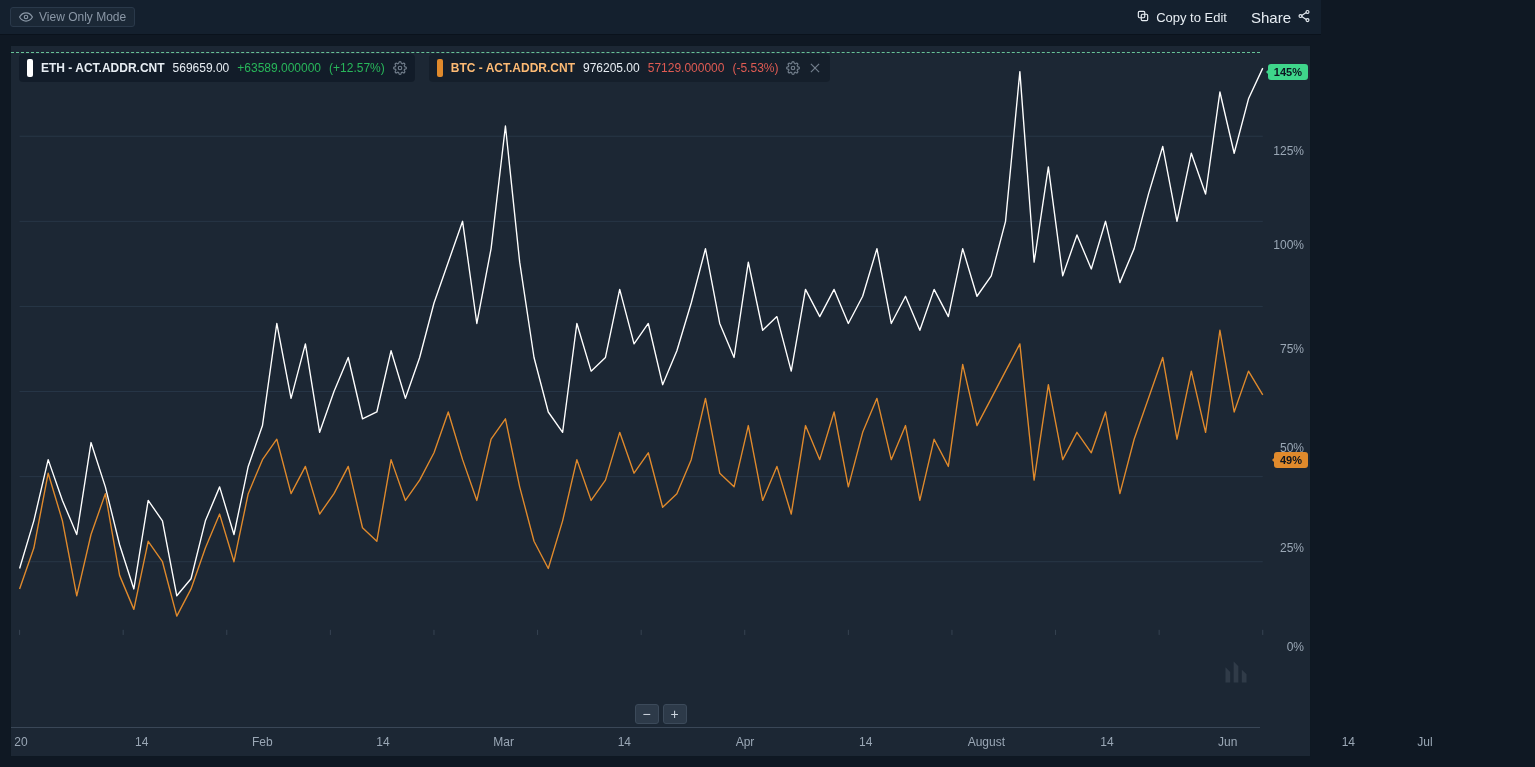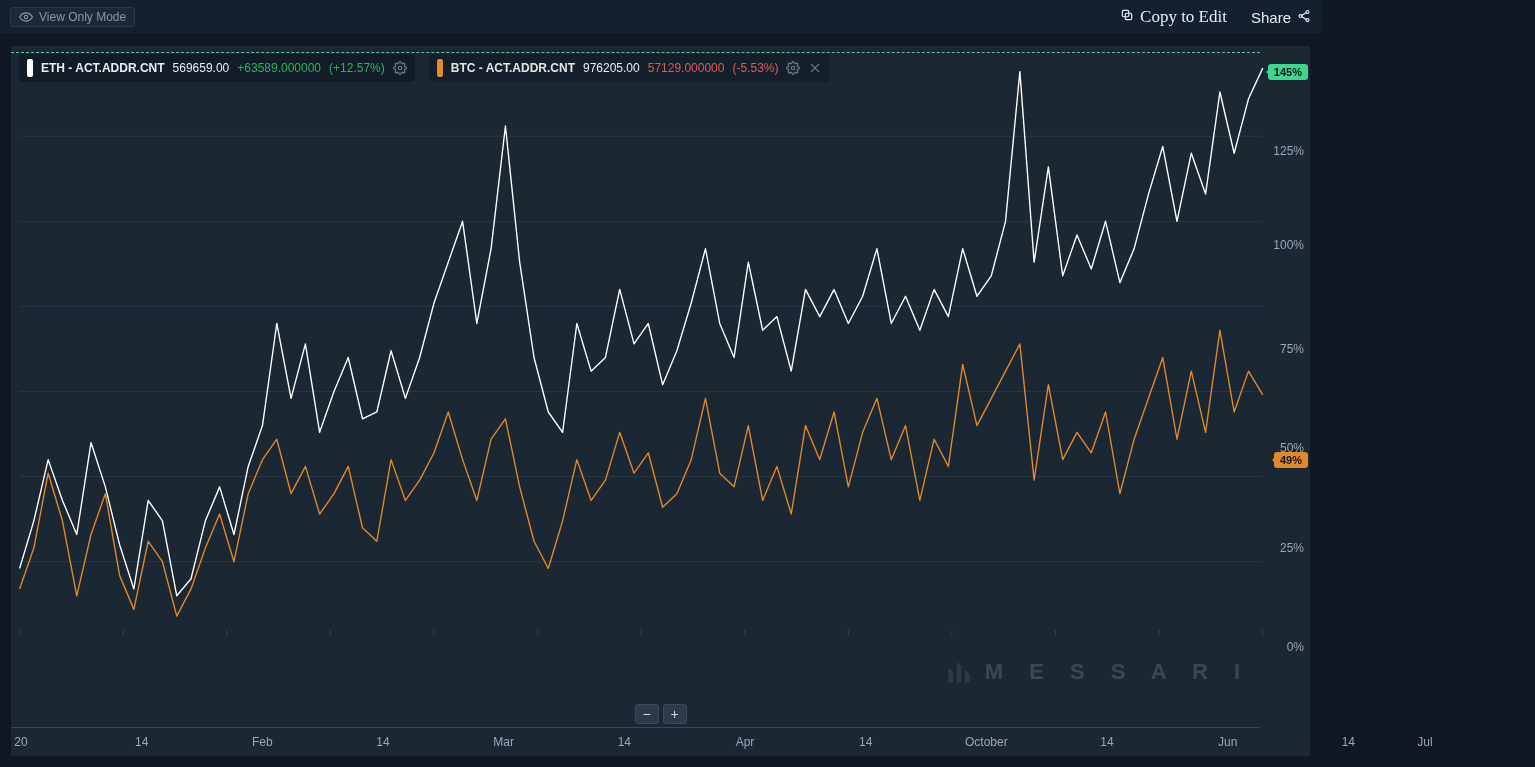--- a/index.html
+++ b/index.html
@@ -20,33 +20,33 @@
   
   .topbar{height:35px;background:var(--bg);display:flex;align-items:center;padding:0 10px;gap:10px;border-bottom:1px solid #0a121c;}
   .badge-mode{display:inline-flex;align-items:center;gap:6px;color:var(--muted);background:#1b2836;border:1px solid #2a394a;border-radius:3px;padding:2px 8px;font-size:12px;}
   .mode-eye{width:14px;height:14px;}
   .mode-eye svg{display:block;}
   .title-wrap{display:flex;align-items:center;gap:8px;margin-left:6px;}
   .spark{width:16px;height:16px;}
   .title{color:var(--text);font-size:16px;}
   .author{color:var(--link);font-size:16px;margin-left:14px;font-weight:600;}
   .spacer{flex:1;}
-  .copyedit{display:inline-flex;align-items:center;gap:6px;color:var(--text);font-size:17px;margin-right:14px;cursor:pointer;font-family:Liberation Serif, serif;}
+  .copyedit{display:inline-flex;align-items:center;gap:6px;color:var(--text);font-size:13px;margin-right:14px;cursor:pointer;}
   .share{display:inline-flex;align-items:center;gap:6px;color:var(--text);font-size:15px;cursor:pointer;}
   
   .chartwrap{flex:1;position:relative;margin:10px 10px 10px 10px;background:#1c2734;border:1px solid #0e1822;}
   .legend{position:absolute;top:8px;left:8px;display:flex;gap:14px;z-index:5;}
   .pill{display:flex;align-items:center;background:rgba(18,28,40,.9);padding:5px 8px;border-radius:4px;gap:8px;font-size:12px;white-space:nowrap;}
   .pill .dot{width:6px;height:18px;border-radius:2px;}
   .pill .name{font-weight:700;color:#e7edf3;}
   .pill .val{color:#e7edf3;}
   .pill .chg-pos{color:var(--green);}
   .pill .chg-neg{color:var(--red);}
   .pill .gear, .pill .close{width:14px;height:14px;opacity:.7;cursor:pointer;}
-  .pill.btc .name{color:#e5e5e5;}
+  .pill.btc .name{color:#fdba74;}
   .pill.eth .dot{background:#fff;}
   .pill.btc .dot{background:var(--orange);}
   .pill.secondary{background:rgba(18,28,40,.7);} 
   .chart-svg{position:absolute;inset:0;}
   .xaxis-labels{position:absolute;left:0;right:50px;bottom:0;height:28px;display:flex;align-items:center;color:#9aa7b5;font-size:12px;}
   .xlab{position:absolute;transform:translateX(-50%);}
   .yaxis-labels{position:absolute;right:6px;top:0;bottom:28px;width:40px;color:#9aa7b5;font-size:12px;}
   .ylab{position:absolute;right:0;transform:translateY(-50%);}
   .zoom{position:absolute;left:50%;bottom:32px;transform:translateX(-50%);display:flex;gap:4px;}
   .zoom button{width:24px;height:20px;background:#2d3a49;border:1px solid #3c4a5a;color:#cdd6df;border-radius:3px;cursor:pointer;line-height:0;font-size:14px;display:flex;align-items:center;justify-content:center;}
@@ -179,34 +179,33 @@
       <button>−</button>
       <button>+</button>
     </div>
 
     <div class="watermark">
       <span class="wm-logo icon">
         <svg viewBox="0 0 24 24" width="28" height="28" fill="#6b7785">
             <path d="M3 21V8l4 4V21H3zM10 21V3l4 4V21h-4zM17 21V10l4 4v7h-4z"></path>
           </svg>
       </span>
-      <span>M E S S A R I</span>
     </div>
 
     <div class="solid-axis xaxis"></div>
     <div class="xaxis-labels" id="xaxis">
         <span class="xlab" style="left: 10px;">20</span>
         <span class="xlab" style="left: 130.667px;">14</span>
         <span class="xlab" style="left: 251.333px;">Feb</span>
         <span class="xlab" style="left: 372px;">14</span>
         <span class="xlab" style="left: 492.667px;">Mar</span>
         <span class="xlab" style="left: 613.333px;">14</span>
         <span class="xlab" style="left: 734px;">Apr</span>
         <span class="xlab" style="left: 854.667px;">14</span>
-        <span class="xlab" style="left: 975.333px;">October</span>
+        <span class="xlab" style="left: 975.333px;">August</span>
         <span class="xlab" style="left: 1096px;">14</span>
         <span class="xlab" style="left: 1216.67px;">Jun</span>
         <span class="xlab" style="left: 1337.33px;">14</span>
         <span class="xlab" style="left: 1414px;">Jul</span>
       </div>
     <div class="yaxis-labels" id="yaxis">
         <span class="ylab" style="top: 600.706px;">0%</span>
         <span class="ylab" style="top: 501.588px;">25%</span>
         <span class="ylab" style="top: 402.471px;">50%</span>
         <span class="ylab" style="top: 303.353px;">75%</span>

